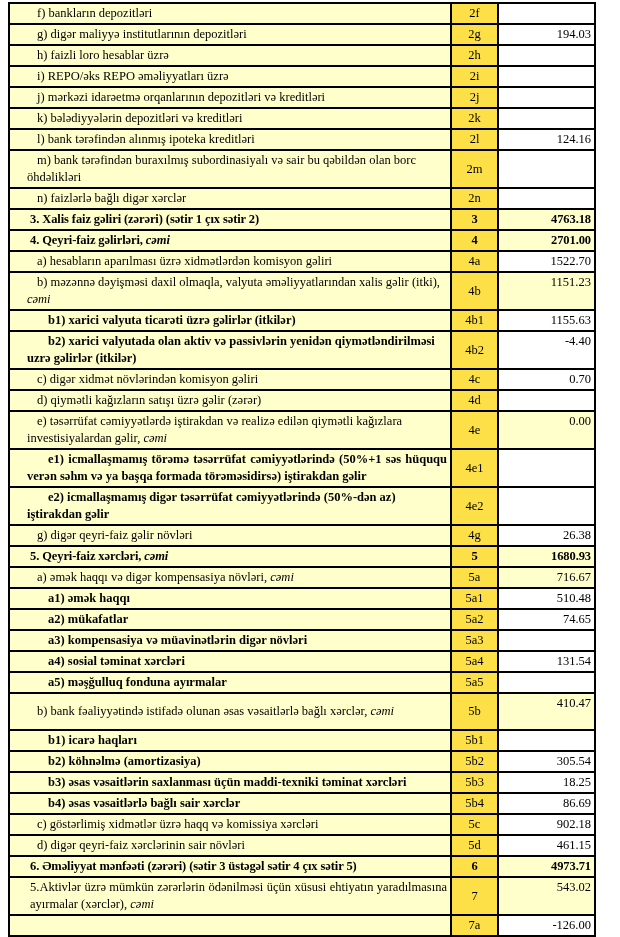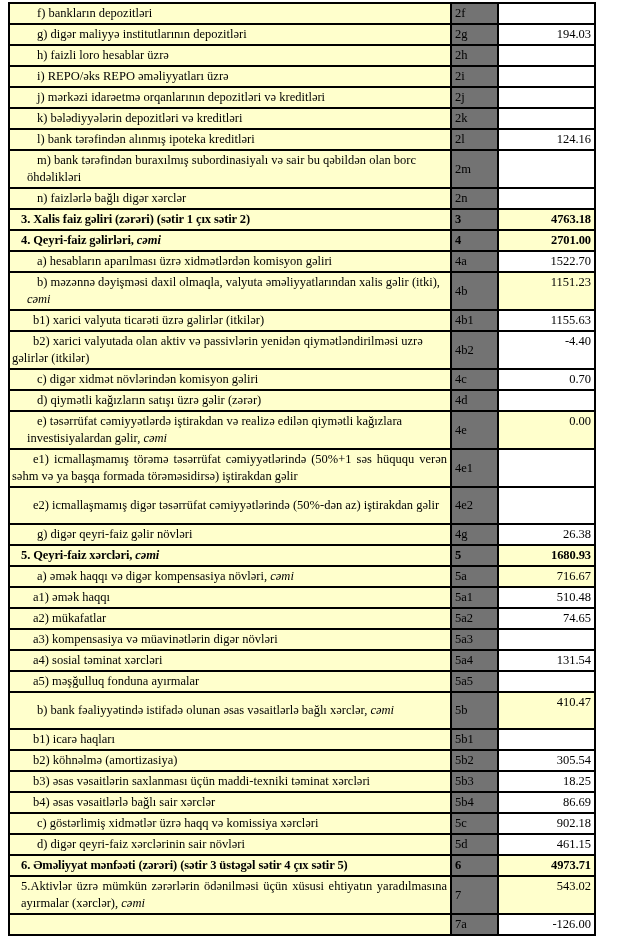--- a/index.html
+++ b/index.html
@@ -29,26 +29,27 @@
     overflow: hidden;
   }
   table.fin-table tr { height: 20px; }
   table.fin-table tr.tall { height: 37px; }
 
   td.label {
     background: #FFFFCC;
     text-align: left;
     vertical-align: middle;
   }
-  tr.indent0 td.label { padding-left: 11px;  text-indent: 0; }
+  tr.indent0 td.label { padding-left: 20px;  text-indent: 0; }
   tr.indent1 td.label { padding-left: 17px;  text-indent: 10px; }
-  tr.indent2 td.label { padding-left: 2px; text-indent: 21px; }
+  tr.indent2 td.label { padding-left: 17px; text-indent: 21px; font-weight: bold; }
 
   td.code {
-    background: #737373;
+    background: #fde047;
+    text-align: center;
     vertical-align: middle;
   }
   td.value {
     background: #FFFFFF;
     text-align: right;
     vertical-align: middle;
     padding-right: 3px;
   }
   td.value.yellow { background: #FFFFCC; }
   td.value.top    { vertical-align: top; font-family: Liberation Serif, serif; }

